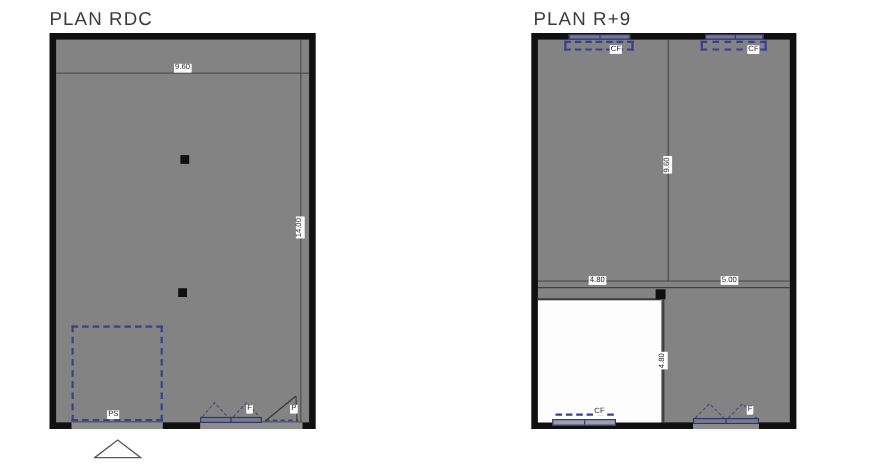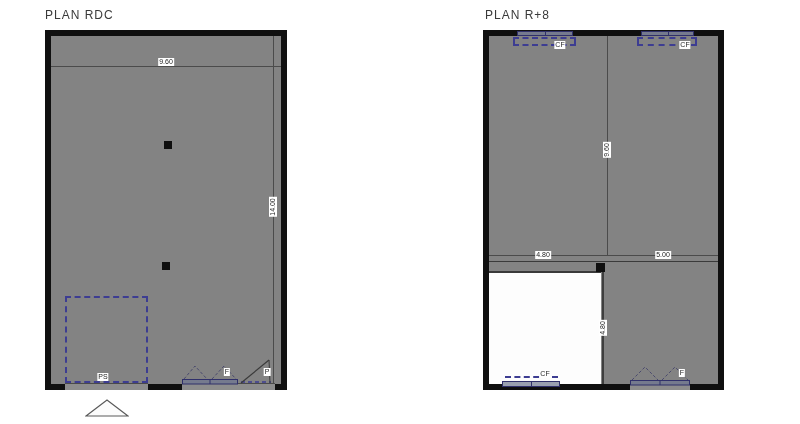--- a/index.html
+++ b/index.html
@@ -1,18 +1,18 @@
 <!DOCTYPE html>
 <html><head>
 <meta charset="utf-8">
 <style>
   html,body{margin:0;padding:0;background:#ffffff;}
   .canvas{position:relative;width:800px;height:424px;background:#ffffff;overflow:hidden;
           font-family:"Liberation Sans","DejaVu Sans",sans-serif;}
-  .plan-title{position:absolute;font-size:12px;letter-spacing:1px;color:#3a3a3a;z-index:6;}
+  .plan-title{position:absolute;font-size:17px;letter-spacing:1px;color:#3a3a3a;z-index:6;}
   .plan{position:absolute;background:#101010;z-index:1;}
   .floor{position:absolute;inset:6px;background:#838383;z-index:1;}
   .whitezone{position:absolute;background:#fdfdfd;border-top:2px solid #3a3a3a;z-index:2;box-sizing:border-box;}
   .hline{position:absolute;height:1px;background:#4b4b4b;z-index:3;}
   .vline{position:absolute;width:1px;background:#4b4b4b;z-index:3;}
   .vwall{position:absolute;width:2px;background:#3e3e3e;z-index:3;}
   .col{position:absolute;width:8px;height:8px;background:#0f0f0f;z-index:4;}
   .dashed-rect{position:absolute;border:2px dashed #3d3d92;box-sizing:border-box;z-index:4;background:transparent;}
   .dashline{position:absolute;border-top:2px dashed #3d3d92;height:0;z-index:4;}
   .opening{position:absolute;height:7px;background:#8d8d8d;border-top:1px solid #4a4a4a;box-sizing:border-box;z-index:3;}
@@ -23,21 +23,21 @@
   .ctr{transform:translateX(-50%);}
   .rot{transform:translate(-50%,-50%) rotate(-90deg);}
   .sym{position:absolute;z-index:4;}
 </style>
 </head>
 <body>
 
 <div class="canvas">
 
   <div class="plan-title" style="left:45px;top:8px">PLAN RDC</div>
-  <div class="plan-title" style="left:485px;top:8px">PLAN R+8</div>
+  <div class="plan-title" style="left:485px;top:8px">PLAN R+9</div>
 
   <div class="plan" style="left:45px;top:30px;width:242px;height:360px">
     <div class="floor"></div>
 
     <div class="hline" style="left:6px;right:6px;top:36px"></div>
     <div class="vline" style="top:6px;bottom:6px;left:228px"></div>
 
     <div class="dim ctr" style="left:121px;top:28px">9.60</div>
     <div class="dim rot" style="left:228px;top:177px">14.00</div>
 

